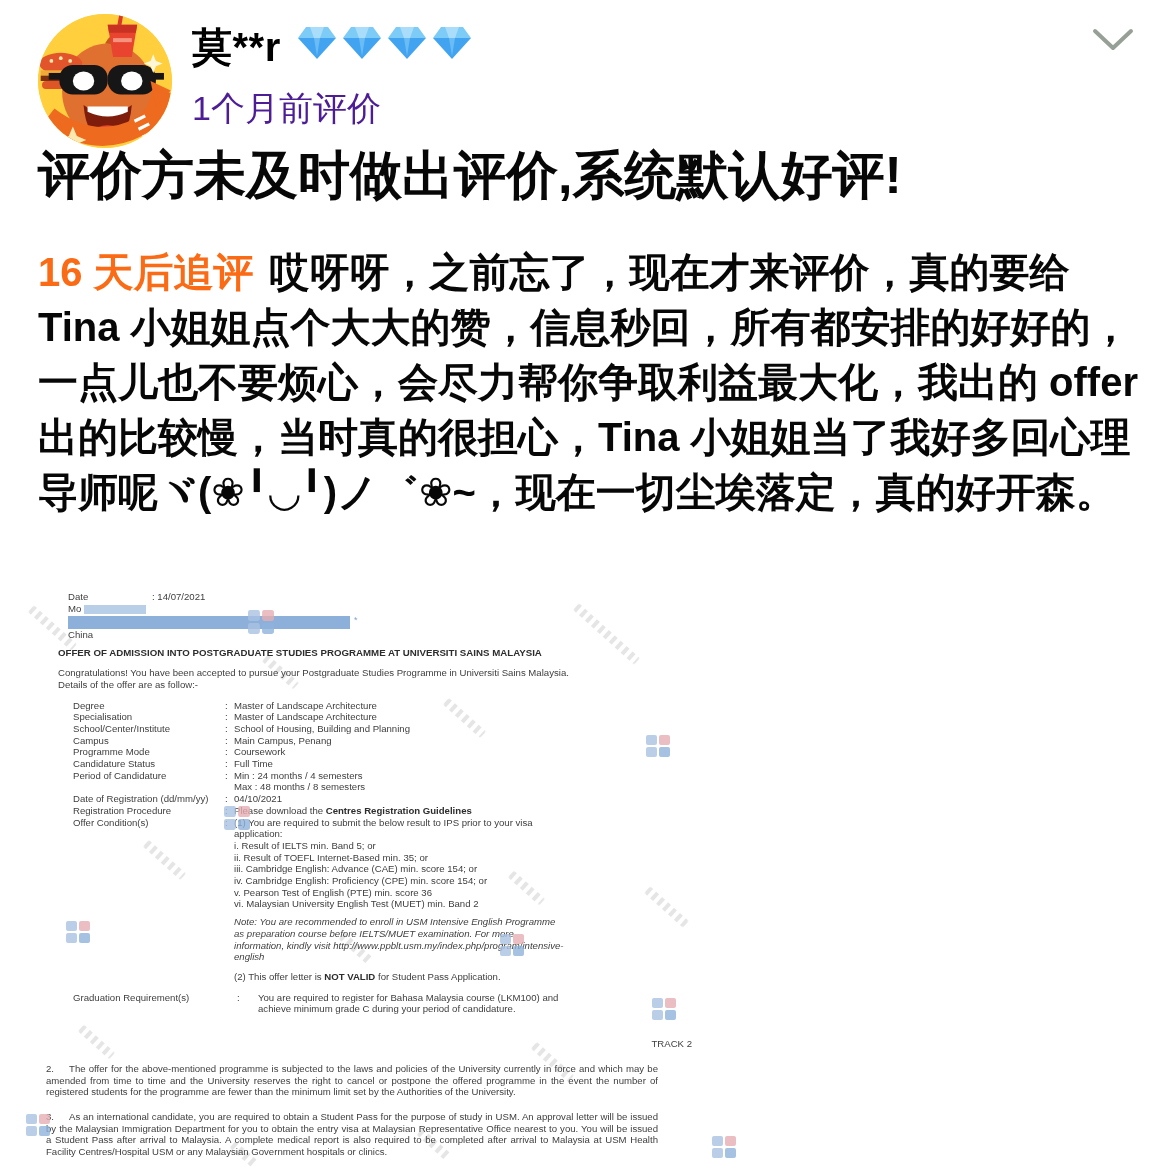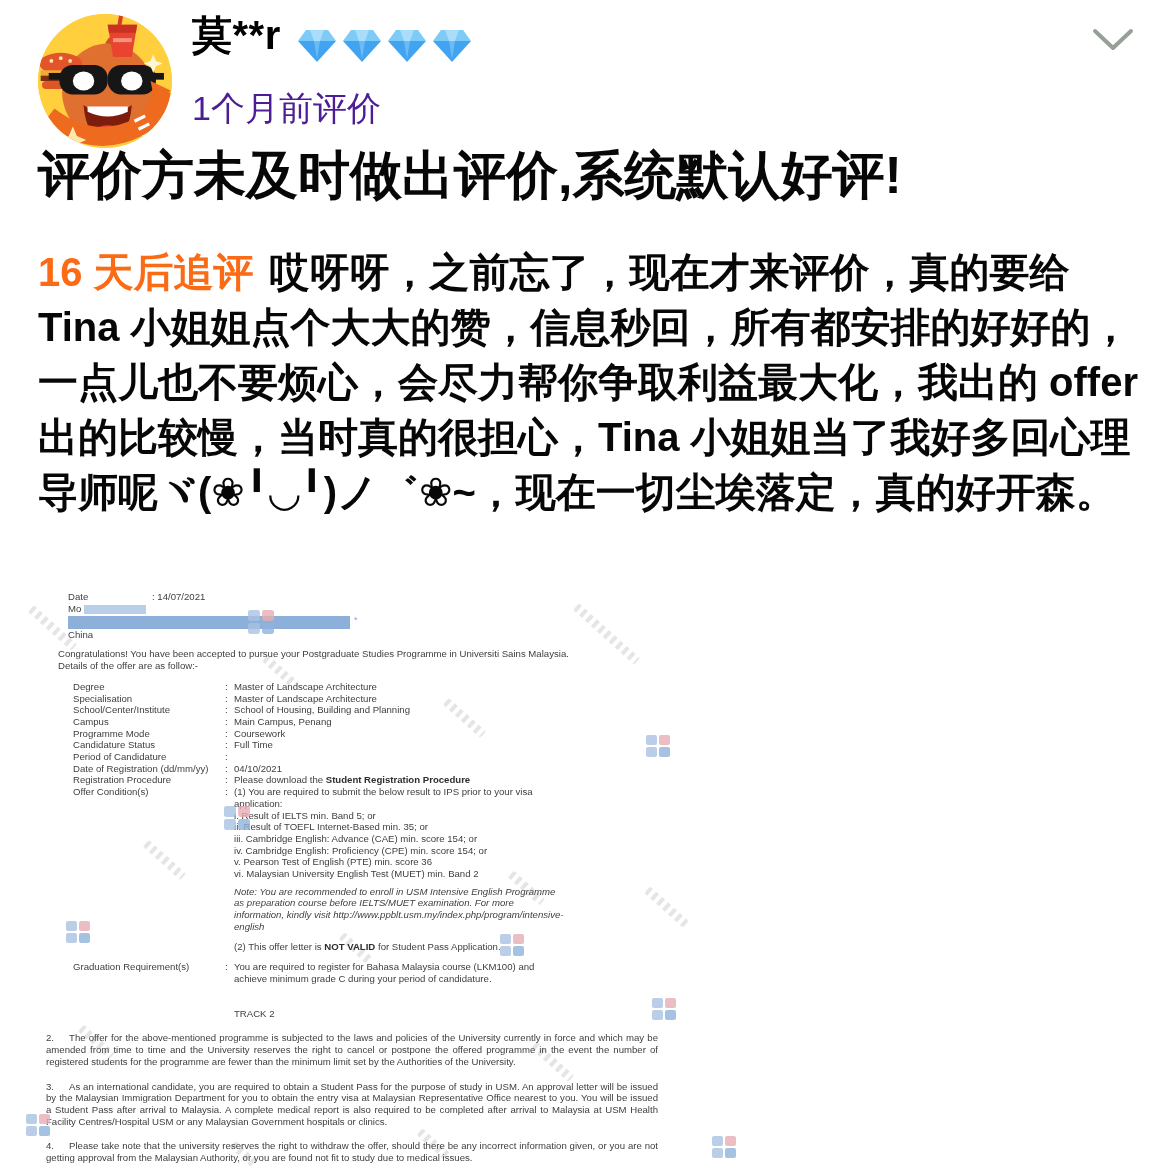--- a/index.html
+++ b/index.html
@@ -7,21 +7,21 @@
   .page {
     position:relative; width:1170px; height:1170px; background:#ffffff;
     font-family:"Liberation Sans","DejaVu Sans",sans-serif; overflow:hidden;
   }
   
   .avatar {
     position:absolute; left:38px; top:14px; width:134px; height:134px;
     border-radius:50%; overflow:hidden; background:#FFCF3E;
   }
   .avatar svg { display:block; width:100%; height:100%; }
-  .name-row { position:absolute; left:192px; top:8px; display:flex; align-items:flex-end; }
+  .name-row { position:absolute; left:192px; top:20px; display:flex; align-items:flex-start; }
   .username { font-size:40px; font-weight:700; color:#000; letter-spacing:0.5px; }
   .diamonds { display:flex; gap:5px; margin-left:16px; padding-top:6px; }
   .diamonds svg { display:block; }
   .review-date { position:absolute; left:192px; top:86px; font-size:34px; color:#4c1d95; }
   .chevron { position:absolute; left:1090px; top:26px; width:46px; height:30px; cursor:pointer; }
   
   .default-review {
     position:absolute; left:38px; top:148px; width:1104px;
     font-size:52px; line-height:55px; font-weight:700; color:#070707;
   }
@@ -50,22 +50,22 @@
   .doc-title { margin:7px 0 0 18px; font-weight:700; color:#2D2D2D; font-size:9.7px; }
   .doc-intro { margin:8px 0 0 18px; width:600px; white-space:pre-line; text-align:justify; }
   .details { margin:9px 0 0 33px; }
   .drow { display:flex; }
   .dlabel { width:152px; flex:none; }
   .dcolon { width:9px; flex:none; }
   .dvalue { flex:1; white-space:pre-line; max-width:432px; }
   .dvalue b, .cond2 b { font-weight:700; color:#2D2D2D; }
   .note { margin:6px 0 0 194px; width:436px; font-style:italic; white-space:pre-line; }
   .cond2 { margin:8px 0 0 194px; }
-  .grad { margin:9px 0 7px 33px; }
-  .track { margin:23px 0 0 194px; }
+  .grad { margin:9px 0 7px 33px;gap:12px; }
+  .track { margin:23px 0 0 194px;text-align:right; }
   .paras { margin:13px 0 0 6px; width:612px; }
   .para { margin-top:13px; text-align:justify; }
   .para:first-child { margin-top:6px; }
   .pnum { margin-right:15px; }
   
   .wm {
     position:absolute; width:9px; z-index:0; opacity:.38; border-radius:2px;
     background:repeating-linear-gradient(180deg,#bdbdbd 0 4px,transparent 4px 8px);
     transform:rotate(-48deg); filter:blur(0.3px);
   }
@@ -261,20 +261,21 @@
           <span>Mo</span>
           <span class="bar-small"></span>
         </div>
         <div class="bar-row">
           <span class="bar-long"></span>
           <span class="bar-mark">*</span>
         </div>
         <div>China</div>
       </div>
 
+      <div class="doc-title">OFFER OF ADMISSION INTO POSTGRADUATE STUDIES PROGRAMME AT UNIVERSITI SAINS MALAYSIA</div>
       <div class="doc-intro">Congratulations! You have been accepted to pursue your Postgraduate Studies Programme in Universiti Sains Malaysia.
 Details of the offer are as follow:-</div>
 
       <div class="details">
         <div class="drow">
             <span class="dlabel">Degree</span>
             <span class="dcolon">:</span>
             <span class="dvalue">Master of Landscape Architecture</span>
           </div>
         <div class="drow">
@@ -298,30 +299,32 @@
             <span class="dvalue">Coursework</span>
           </div>
         <div class="drow">
             <span class="dlabel">Candidature Status</span>
             <span class="dcolon">:</span>
             <span class="dvalue">Full Time</span>
           </div>
         <div class="drow">
             <span class="dlabel">Period of Candidature</span>
             <span class="dcolon">:</span>
+            <span class="dvalue">Min : 24 months / 4 semesters
+Max : 48 months / 8 semesters</span>
           </div>
         <div class="drow">
             <span class="dlabel">Date of Registration (dd/mm/yy)</span>
             <span class="dcolon">:</span>
             <span class="dvalue">04/10/2021</span>
           </div>
         <div class="drow">
           <span class="dlabel">Registration Procedure</span>
             <span class="dcolon">:</span>
-          <span class="dvalue"><span>Please download the </span><b>Student Registration Procedure</b></span>
+          <span class="dvalue"><span>Please download the </span><b>Centres Registration Guidelines</b></span>
         </div>
         <div class="drow">
           <span class="dlabel">Offer Condition(s)</span>
             <span class="dcolon">:</span>
           <span class="dvalue">(1) You are required to submit the below result to IPS prior to your visa
 application:
 i. Result of IELTS min. Band 5; or
 ii. Result of TOEFL Internet-Based min. 35; or
 iii. Cambridge English: Advance (CAE) min. score 154; or
 iv. Cambridge English: Proficiency (CPE) min. score 154; or

